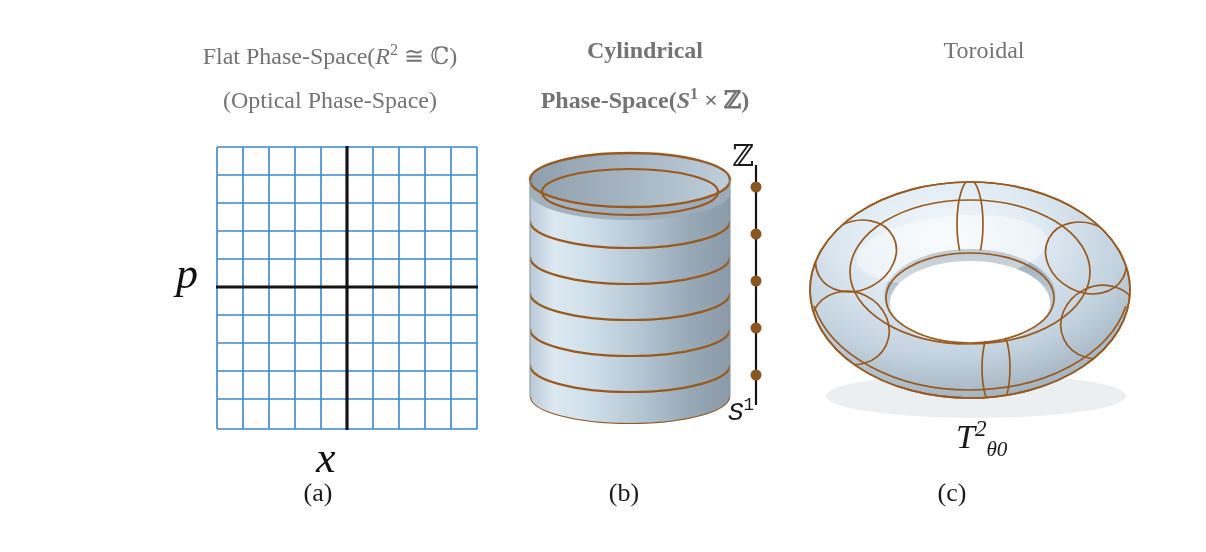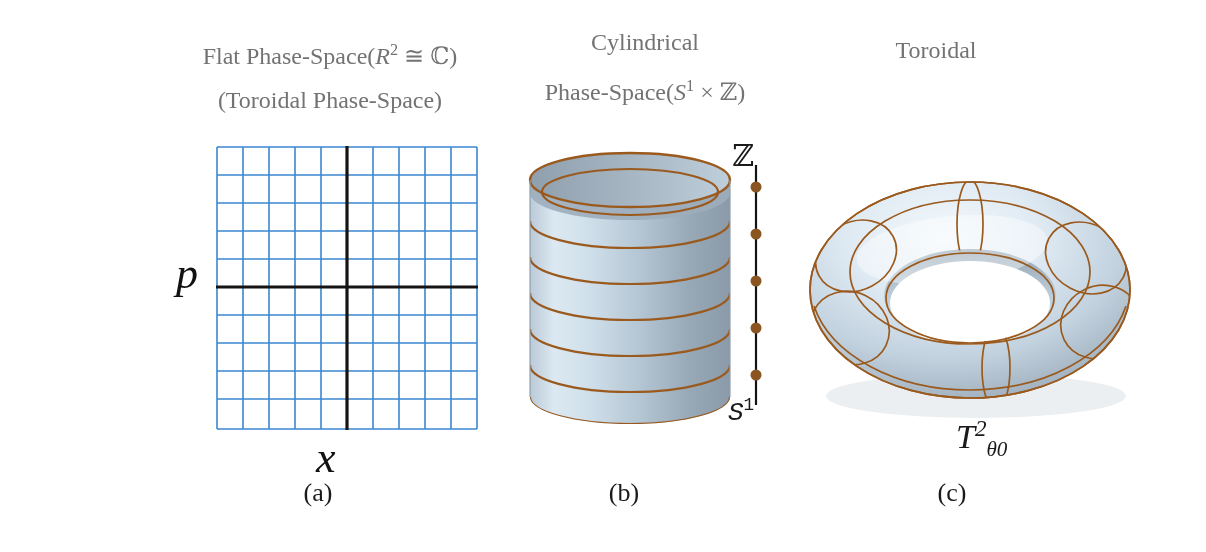--- a/index.html
+++ b/index.html
@@ -27,22 +27,22 @@
     color: #737373;
     white-space: nowrap;
   }
   .hdr-line { display: block; }
   .mi { font-style: italic; }
   .supn { font-size: 0.68em; vertical-align: super; }
   .sub { font-size: 0.62em; vertical-align: sub; font-style: italic; }
   .bb { font-family: "DejaVu Serif", serif; }
 
   #header-a { left: 140px;  top: 28px;  width: 380px; }
-  #header-b { left: 500px;  top: 20px;  width: 290px; }
-  #header-c { left: 746px;  top: 28px;  width: 380px; }
+  #header-b { left: 500px;  top: 28px;  width: 290px; font-weight: bold; }
+  #header-c { left: 794px;  top: 28px;  width: 380px; }
 
   
   #panel-a { position: absolute; left: 0; top: 0; width: 500px; height: 552px; }
   #grid-svg { position: absolute; left: 216px; top: 146px; }
 
   #label-p {
     position: absolute;
     left: 176px; top: 248px;
     font-size: 44px; font-style: italic;
     font-family: "Liberation Serif", "DejaVu Serif", serif;
@@ -96,21 +96,21 @@
   #cap-b { left: 584px; top: 478px; width: 80px; }
   #cap-c { left: 912px; top: 478px; width: 80px; }
 </style>
 </head>
 <body>
 
 <div id="figure">
 
   <div class="col-header" id="header-a">
     <span class="hdr-line"><span>Flat Phase-Space(</span><span class="mi">R</span><span class="supn">2</span><span> ≅ </span><span class="bb">ℂ</span><span>)</span></span>
-    <span class="hdr-line">(Toroidal Phase-Space)</span>
+    <span class="hdr-line">(Optical Phase-Space)</span>
   </div>
 
   <div class="col-header" id="header-b">
     <span class="hdr-line">Cylindrical</span>
     <span class="hdr-line"><span>Phase-Space(</span><span class="mi">S</span><span class="supn">1</span><span> × </span><span class="bb">ℤ</span><span>)</span></span>
   </div>
 
   <div class="col-header" id="header-c">
     <span class="hdr-line">Toroidal</span>
   </div>

